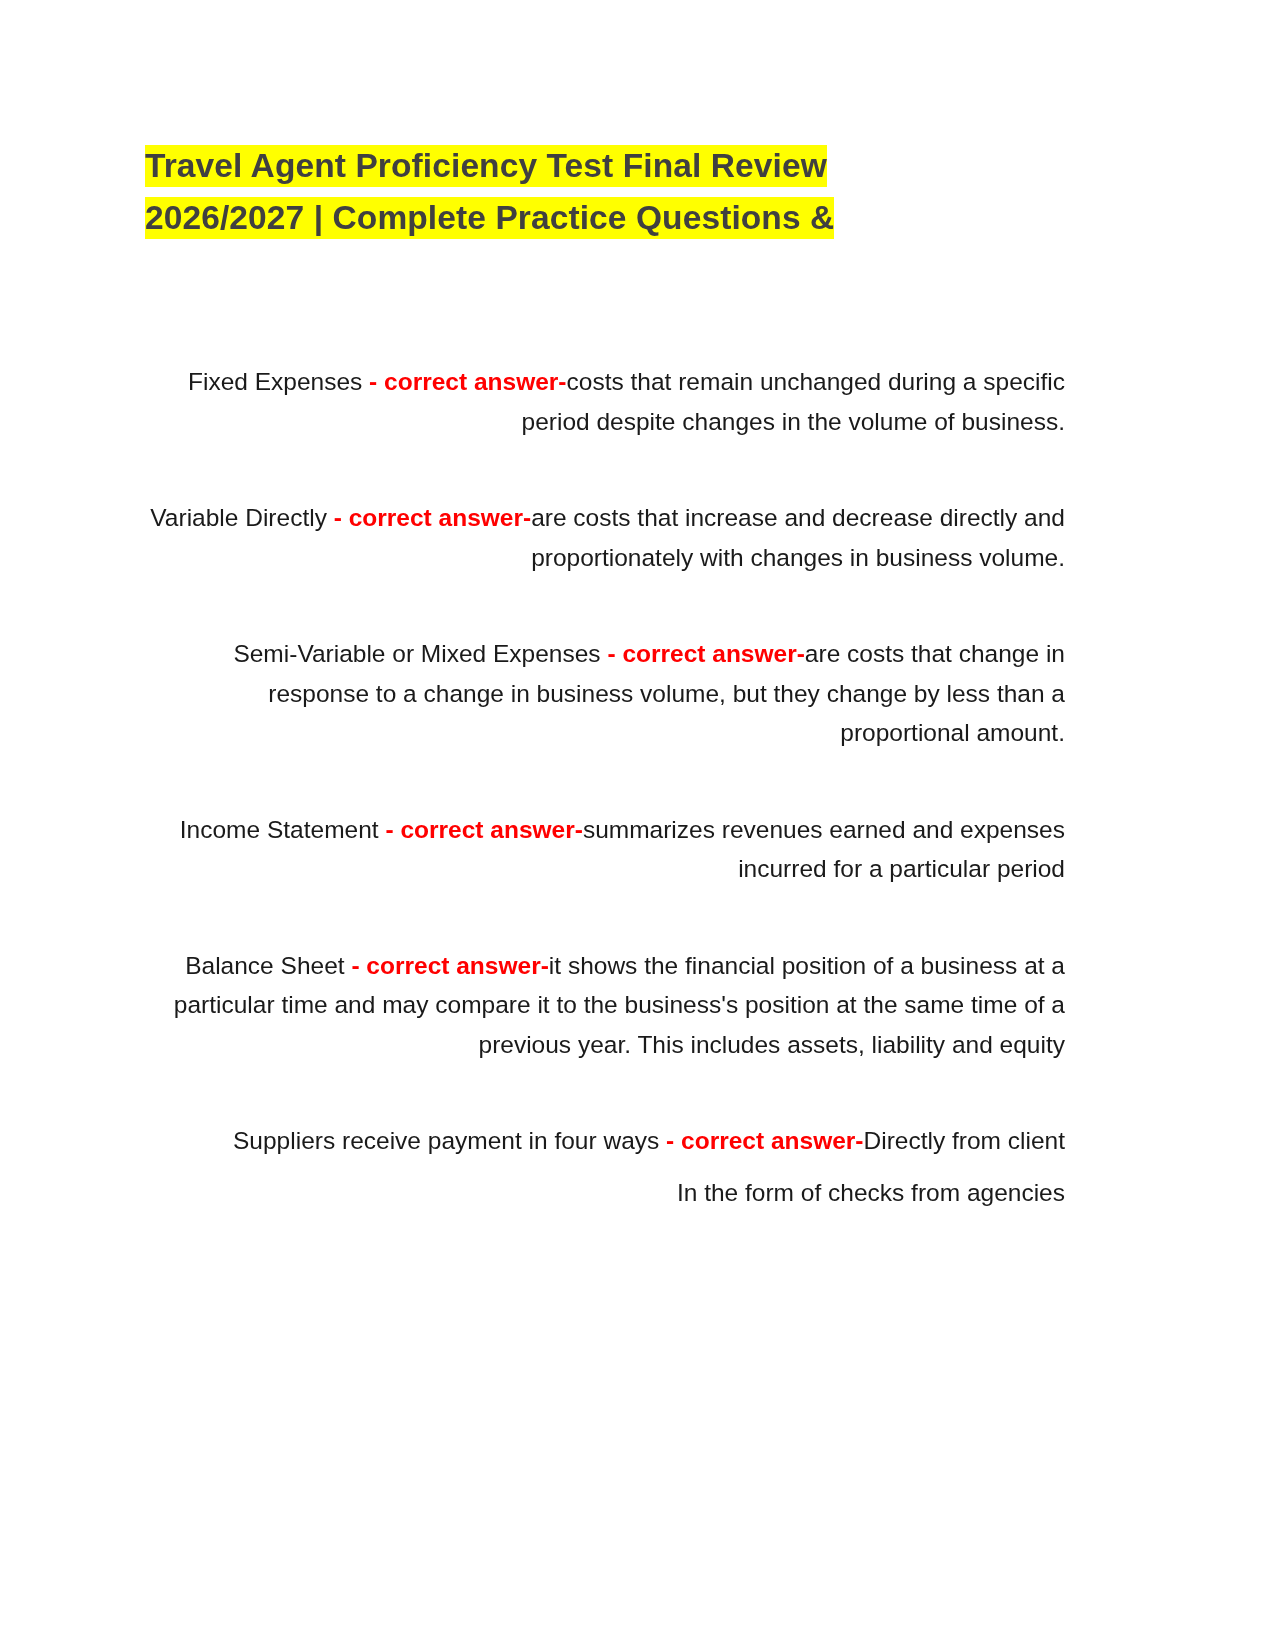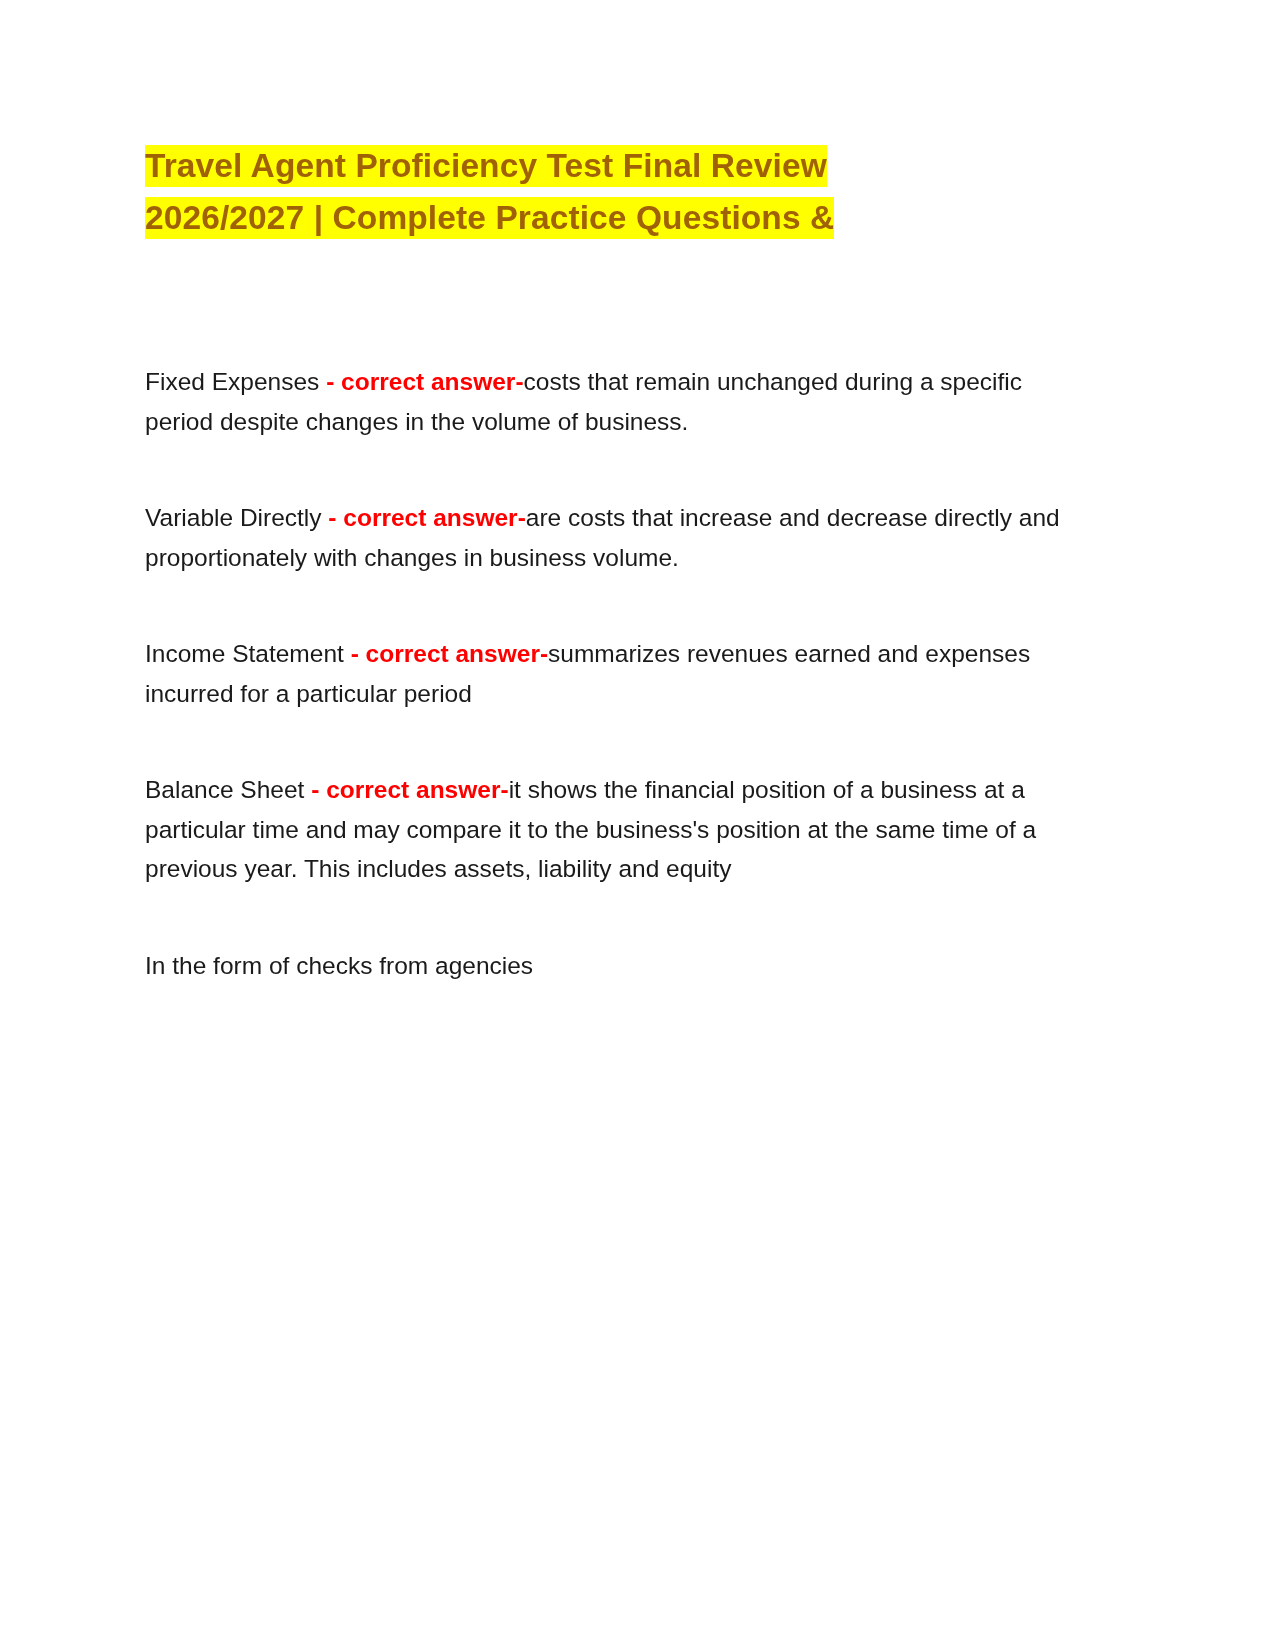--- a/index.html
+++ b/index.html
@@ -32,21 +32,21 @@
     width: 925px;
   }
 
   
   .doc-title {
     margin: 0 0 0 0;
     padding: 0;
     font-size: 33.5px;
     line-height: 52px;
     font-weight: bold;
-    color: #a16207;
+    color: #404040;
     letter-spacing: 0.1px;
     max-width: 810px;
   }
   .doc-title .hl {
     background-color: #FFFF00;
     box-decoration-break: clone;
     -webkit-box-decoration-break: clone;
     padding: 2px 0 3px 0;
   }
 
@@ -55,21 +55,21 @@
     margin-top: 118px;
   }
 
   p.qa {
     margin: 0 0 57px 0;
     padding: 0;
     font-size: 24.5px;
     line-height: 39.5px;
     color: #1a1a1a;
     font-weight: normal;
-    text-align: left;
+    text-align: right;
     max-width: 920px;
   }
   p.qa:last-child { margin-bottom: 12px; }
 
   p.qa .ans {
     color: #FF0000;
     font-weight: bold;
   }
 
   p.tight {
@@ -86,24 +86,26 @@
   <div class="content">
 
     <h1 class="doc-title"><span class="hl">Travel Agent Proficiency Test Final Review</span><br><span class="hl">2026/2027 | Complete Practice Questions &amp;</span><br></h1>
 
     <div class="body-block">
 
       <p class="qa"><span>Fixed Expenses </span><span class="ans">- correct answer-</span><span>costs that remain unchanged during a specific period despite changes in the volume of business.</span></p>
 
       <p class="qa"><span>Variable Directly </span><span class="ans">- correct answer-</span><span>are costs that increase and decrease directly and proportionately with changes in business volume.</span></p>
 
+      <p class="qa"><span>Semi-Variable or Mixed Expenses </span><span class="ans">- correct answer-</span><span>are costs that change in response to a change in business volume, but they change by less than a proportional amount.</span></p>
 
       <p class="qa"><span>Income Statement </span><span class="ans">- correct answer-</span><span>summarizes revenues earned and expenses incurred for a particular period</span></p>
 
       <p class="qa"><span>Balance Sheet </span><span class="ans">- correct answer-</span><span>it shows the financial position of a business at a particular time and may compare it to the business's position at the same time of a previous year. This includes assets, liability and equity</span></p>
 
+      <p class="qa tight-first"><span>Suppliers receive payment in four ways </span><span class="ans">- correct answer-</span><span>Directly from client</span></p>
 
 
       <p class="qa tight">In the form of checks from agencies</p>
 
     </div>
   </div>
 </div>
 
 </body></html>

